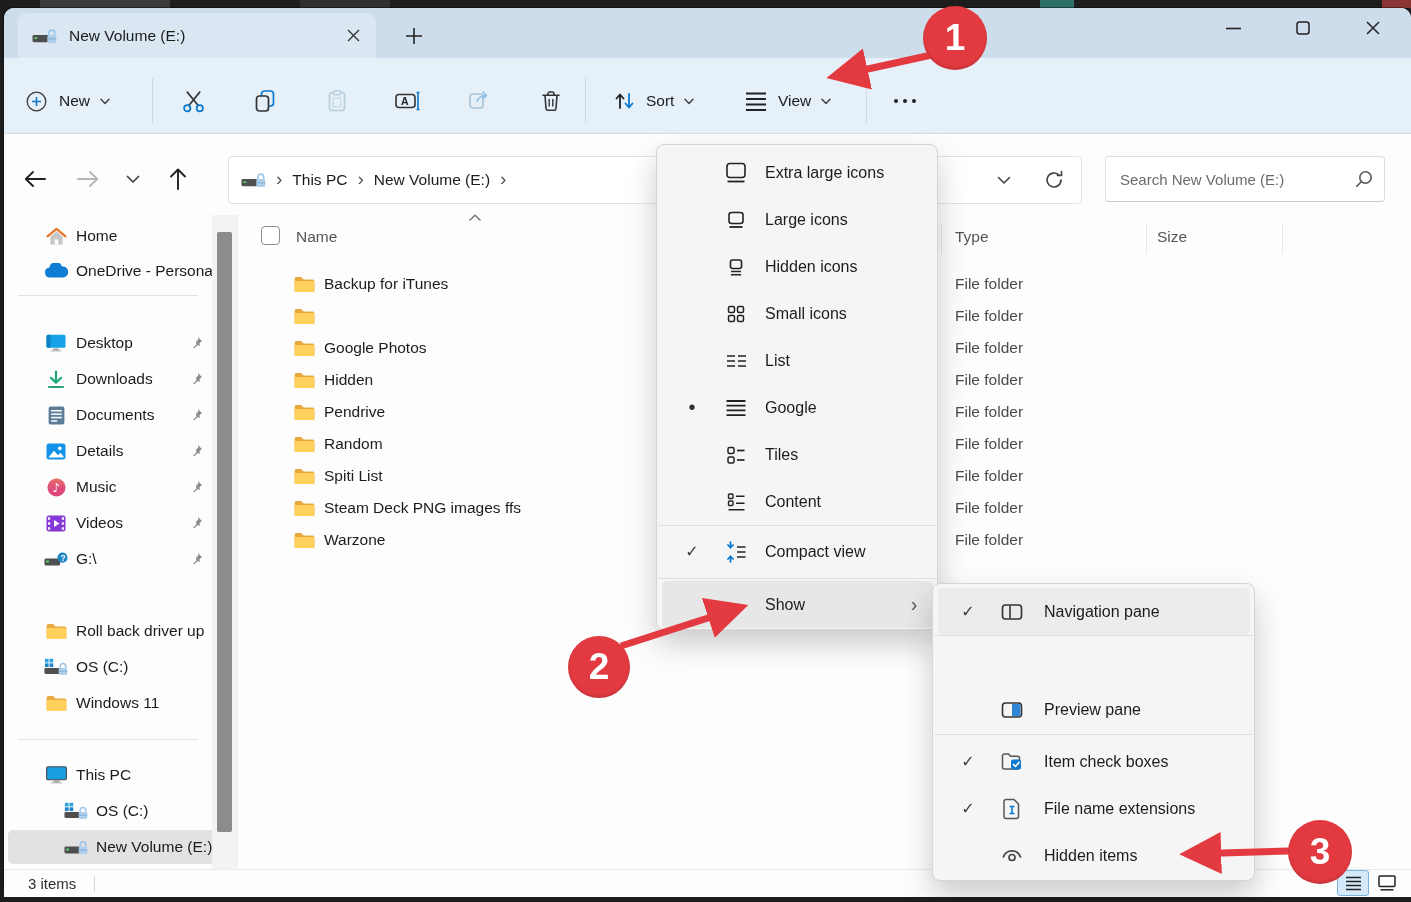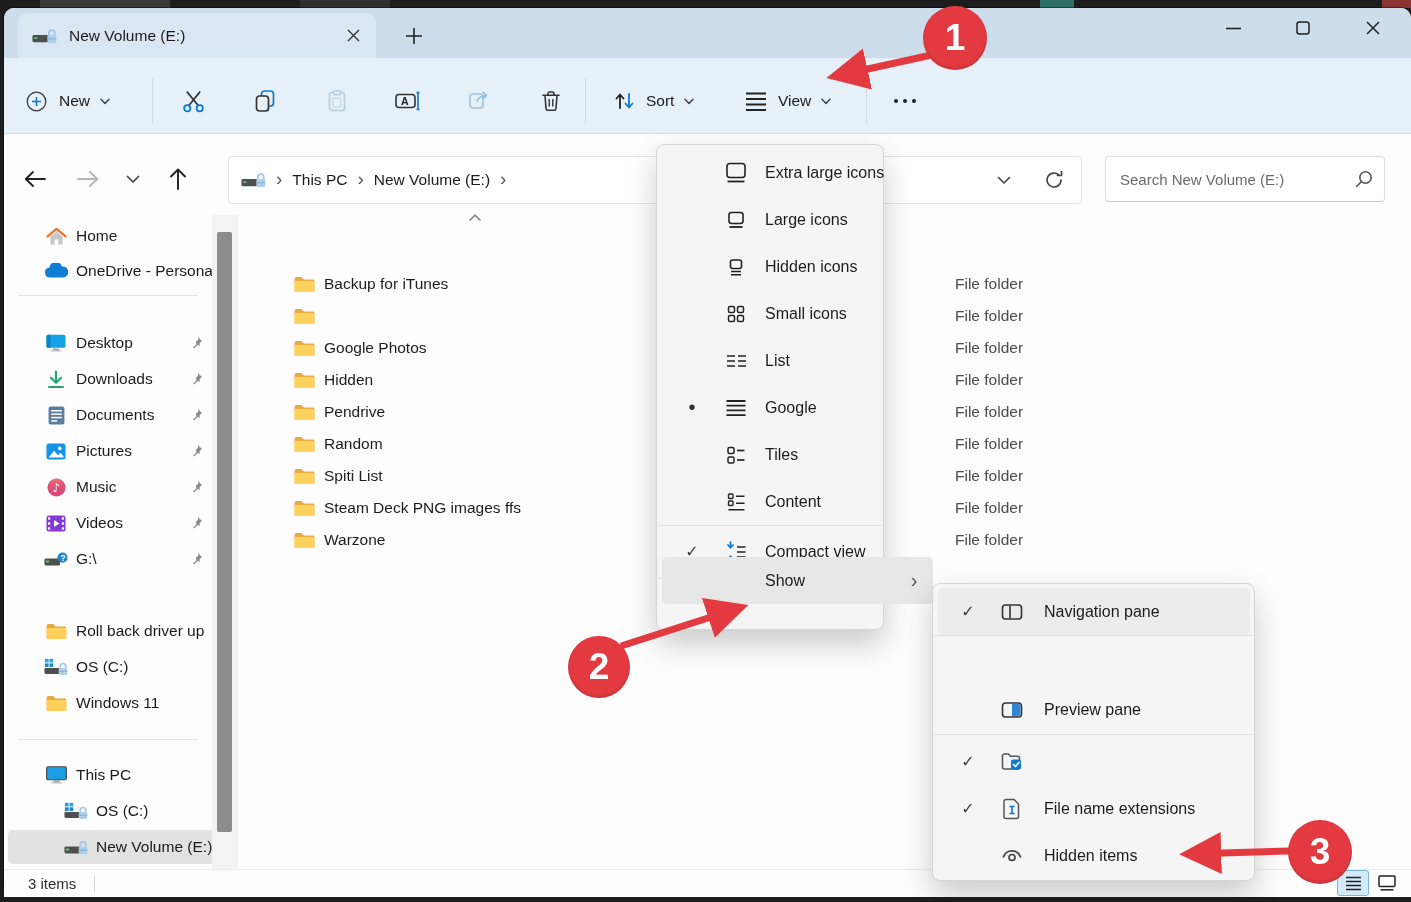--- a/index.html
+++ b/index.html
@@ -35,21 +35,21 @@
   .frow{position:absolute;left:240px;width:1160px;height:32px;display:flex;align-items:center;font-size:15.5px;color:#1c1c1c;z-index:3;}
   .frow .fic{margin-left:54px;flex:0 0 21px;}
   .fname{margin-left:9px;white-space:nowrap;}
   .ftype{position:absolute;left:715px;color:#4b4b4b;}
   .status{position:absolute;left:4px;top:869px;width:1407px;height:27px;border-top:1px solid #eaeaea;background:#fdfdfd;z-index:3;display:flex;align-items:center;}
   .stxt{font-size:15px;color:#2e2e2e;margin-left:24px;}
   .sdiv2{width:1px;height:16px;background:#d6d6d6;margin-left:18px;}
   .vtoggle{position:absolute;top:870px;width:32px;height:26px;display:flex;align-items:center;justify-content:center;border-radius:3px;z-index:3;}
   .vtoggle.act{background:#d4e9f9;border:1px solid #7ab5e0;box-sizing:border-box;}
   .menu{position:absolute;background:#f5f5f5;border:1px solid #d5d5d5;border-radius:8px;box-shadow:0 14px 30px rgba(0,0,0,.20);box-sizing:border-box;}
-  .vmenu{left:656px;top:144px;width:228px;height:486px;z-index:50;}
+  .vmenu{left:656px;top:144px;width:282px;height:486px;z-index:50;}
   .smenu{left:932px;top:583px;width:323px;height:298px;z-index:55;}
   .mitem{position:absolute;left:5px;height:47px;border-radius:5px;font-size:16px;color:#1c1c1c;}
   .vmenu .mitem{width:271px;}
   .smenu .mitem{width:312px;}
   .mitem.hl{background:#e7e7e7;}
   .mitem.hl2{background:#ececec;}
   .mchk{position:absolute;left:18px;top:0;width:24px;height:47px;display:flex;align-items:center;justify-content:center;font-size:16px;color:#3c3c3c;}
   .mbul{position:absolute;left:18px;top:0;width:24px;height:47px;display:flex;align-items:center;justify-content:center;font-size:20px;color:#2e2e2e;}
   .mico{position:absolute;left:58px;top:0;width:32px;height:47px;display:flex;align-items:center;justify-content:center;}
   .mlbl{position:absolute;left:103px;top:0;height:47px;display:flex;align-items:center;white-space:nowrap;}
@@ -331,21 +331,21 @@
       </svg>
   </div>
   <div class="srow" style="top:434px">
     <span class="sic">
       <svg width="20" height="17" viewBox="0 0 20 17">
         <rect x="0.5" y="0.5" width="19" height="16" rx="2.5" fill="#1393e8"></rect>
         <circle cx="13.8" cy="5.4" r="1.8" fill="#fff"></circle>
         <path d="M2.5 14.5 L8 7.8 L12 12.3 L14.5 9.8 L17.5 13.3 V14.5 Z" fill="#fff"></path>
       </svg>
     </span>
-    <span class="slbl">Pictures</span>
+    <span class="slbl">Details</span>
     <svg class="pin" width="13" height="13" viewBox="0 0 14 14">
         <use href="#sym-pin"></use>
       </svg>
   </div>
   <div class="srow" style="top:470px">
     <span class="sic">
       <svg width="19" height="19" viewBox="0 0 19 19">
         <circle cx="9.5" cy="9.5" r="9" fill="#e0457b"></circle>
         <circle cx="9.5" cy="9.5" r="9" fill="url(#mgrad)"></circle>
         <defs>
@@ -447,20 +447,29 @@
     <span class="slbl">New Volume (E:)</span>
   </div>
 
   <div class="vscroll">
     <div class="vthumb"></div>
   </div>
 
   <svg class="hdrsort" width="14" height="8" viewBox="0 0 14 8">
     <path d="M1.5 6.5 L7 1.2 L12.5 6.5" fill="none" stroke="#777" stroke-width="1.4"></path>
   </svg>
+  <div class="lhead">
+    <div class="hcheck"></div>
+    <span style="position:absolute;left:56px;top:6px">Name</span>
+    <div class="colsep" style="left:701px"></div>
+    <span style="position:absolute;left:715px;top:6px">Type</span>
+    <div class="colsep" style="left:906px"></div>
+    <span style="position:absolute;left:917px;top:6px">Size</span>
+    <div class="colsep" style="left:1042px"></div>
+  </div>
 
   <div class="frow" style="top:268px">
     <svg class="fic" width="21" height="17" viewBox="0 0 22 18">
         <use href="#sym-folder"></use>
       </svg>
     <span class="fname">Backup for iTunes</span>
     <span class="ftype">File folder</span>
   </div>
   <div class="frow" style="top:300px">
     <svg class="fic" width="21" height="17" viewBox="0 0 22 18">
@@ -618,21 +627,21 @@
       <span class="mico">
         <svg width="24" height="24" viewBox="0 0 24 24">
           <path d="M6.5 2 v5 M4 5 L6.5 7.8 L9 5" fill="none" stroke="#0b79d0" stroke-width="1.7" stroke-linecap="round" stroke-linejoin="round"></path>
           <path d="M6.5 22 v-5 M4 19 L6.5 16.2 L9 19" fill="none" stroke="#0b79d0" stroke-width="1.7" stroke-linecap="round" stroke-linejoin="round"></path>
           <path d="M13 7 h8.5 M13 12 h8.5 M13 17 h8.5" stroke="#222" stroke-width="1.7"></path>
         </svg>
       </span>
       <span class="mlbl">Compact view</span>
     </div>
     <div class="msep" style="top:433px"></div>
-    <div class="mitem hl" style="top:412px">
+    <div class="mitem hl" style="top:436px">
       <span class="mlbl">Show</span>
       <span class="msub">›</span>
     </div>
   </div>
 
   <div class="menu smenu">
     <div class="mitem hl2" style="top:4px">
       <span class="mchk">✓</span>
       <span class="mico">
         <svg width="24" height="24" viewBox="0 0 24 24">
@@ -655,20 +664,21 @@
     <div class="msep" style="top:150px"></div>
     <div class="mitem" style="top:154px">
       <span class="mchk">✓</span>
       <span class="mico">
         <svg width="24" height="24" viewBox="0 0 24 24">
           <path d="M2.5 6 a2 2 0 0 1 2-2 h4 l2 2.2 h7 a2 2 0 0 1 2 2 V17 a2 2 0 0 1 -2 2 h-13 a2 2 0 0 1 -2 -2 Z" fill="none" stroke="#555" stroke-width="1.5"></path>
           <rect x="11" y="9.5" width="10" height="10" rx="2" fill="#0b79d0"></rect>
           <path d="M13.5 14.5 L15.5 16.5 L19 12.5" fill="none" stroke="#fff" stroke-width="1.7" stroke-linecap="round" stroke-linejoin="round"></path>
         </svg>
       </span>
+      <span class="mlbl">Item check boxes</span>
     </div>
     <div class="mitem" style="top:201px">
       <span class="mchk">✓</span>
       <span class="mico">
         <svg width="24" height="24" viewBox="0 0 24 24">
           <path d="M6 2.5 h8 l4.5 4.5 V19.5 a2 2 0 0 1 -2 2 h-10.5 a2 2 0 0 1 -2 -2 V4.5 a2 2 0 0 1 2 -2 Z" fill="none" stroke="#555" stroke-width="1.5"></path>
           <path d="M9.5 9.5 h5 M12 9.5 v7 M9.5 16.5 h5" stroke="#0b79d0" stroke-width="1.6"></path>
         </svg>
       </span>
       <span class="mlbl">File name extensions</span>

